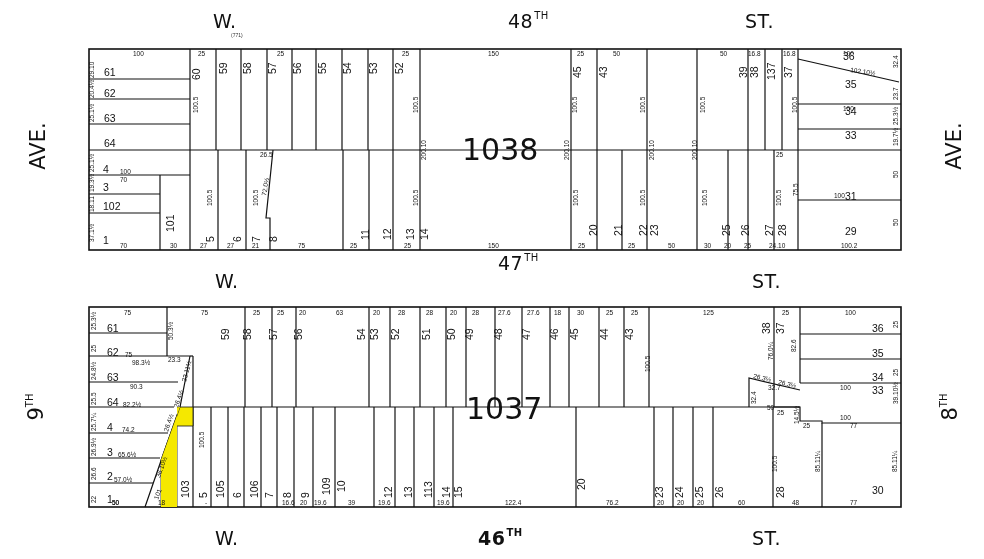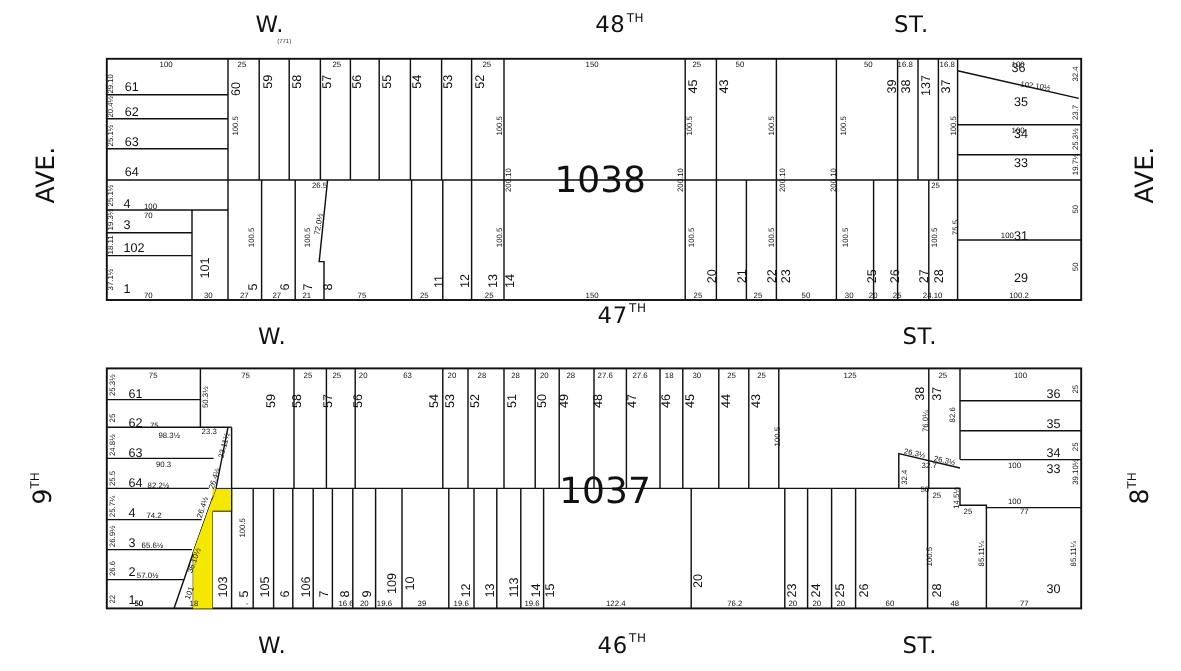--- a/index.html
+++ b/index.html
@@ -17,30 +17,30 @@
   svg text { font-family: "Liberation Sans", sans-serif; fill: #111; }
   .lot { font-size: 10.5px; }
   .dim { font-size: 6.5px; }
   .blocknum { font-family: "DejaVu Sans", sans-serif; font-size: 30px; }
 </style>
 </head>
 <body>
 
 <div id="labels">
   <div class="street-label" style="left:213px;top:10px;">W.</div>
-  <div class="street-label" style="left:496px;top:10px;"><span>48</span><sup>TH</sup></div>
+  <div class="street-label" style="left:508px;top:10px;"><span>48</span><sup>TH</sup></div>
   <div class="street-label" style="left:745px;top:10px;">ST.</div>
   <div class="tiny-note" style="left:231px;top:32px;">(771)</div>
 
   <div class="street-label" style="left:215px;top:270px;">W.</div>
   <div class="street-label" style="left:498px;top:252px;"><span>47</span><sup>TH</sup></div>
   <div class="street-label" style="left:752px;top:270px;">ST.</div>
 
   <div class="street-label" style="left:215px;top:527px;">W.</div>
-  <div class="street-label" style="left:498px;top:527px;"><span>46</span><sup>TH</sup></div>
+  <div class="street-label" style="left:478px;top:527px;font-weight:bold;"><span>46</span><sup>TH</sup></div>
   <div class="street-label" style="left:752px;top:527px;">ST.</div>
 
   <div class="ave-label" style="left:14px;top:134px;">AVE.</div>
   <div class="ave-label" style="left:22px;top:395px;"><span>9</span><sup>TH</sup></div>
   <div class="ave-label" style="left:930px;top:134px;">AVE.</div>
   <div class="ave-label" style="left:936px;top:395px;"><span>8</span><sup>TH</sup></div>
 </div>
 
 <svg id="map" viewBox="0 0 984 559" xmlns="http://www.w3.org/2000/svg">
   <g stroke="#111" stroke-width="1.2" fill="none">

